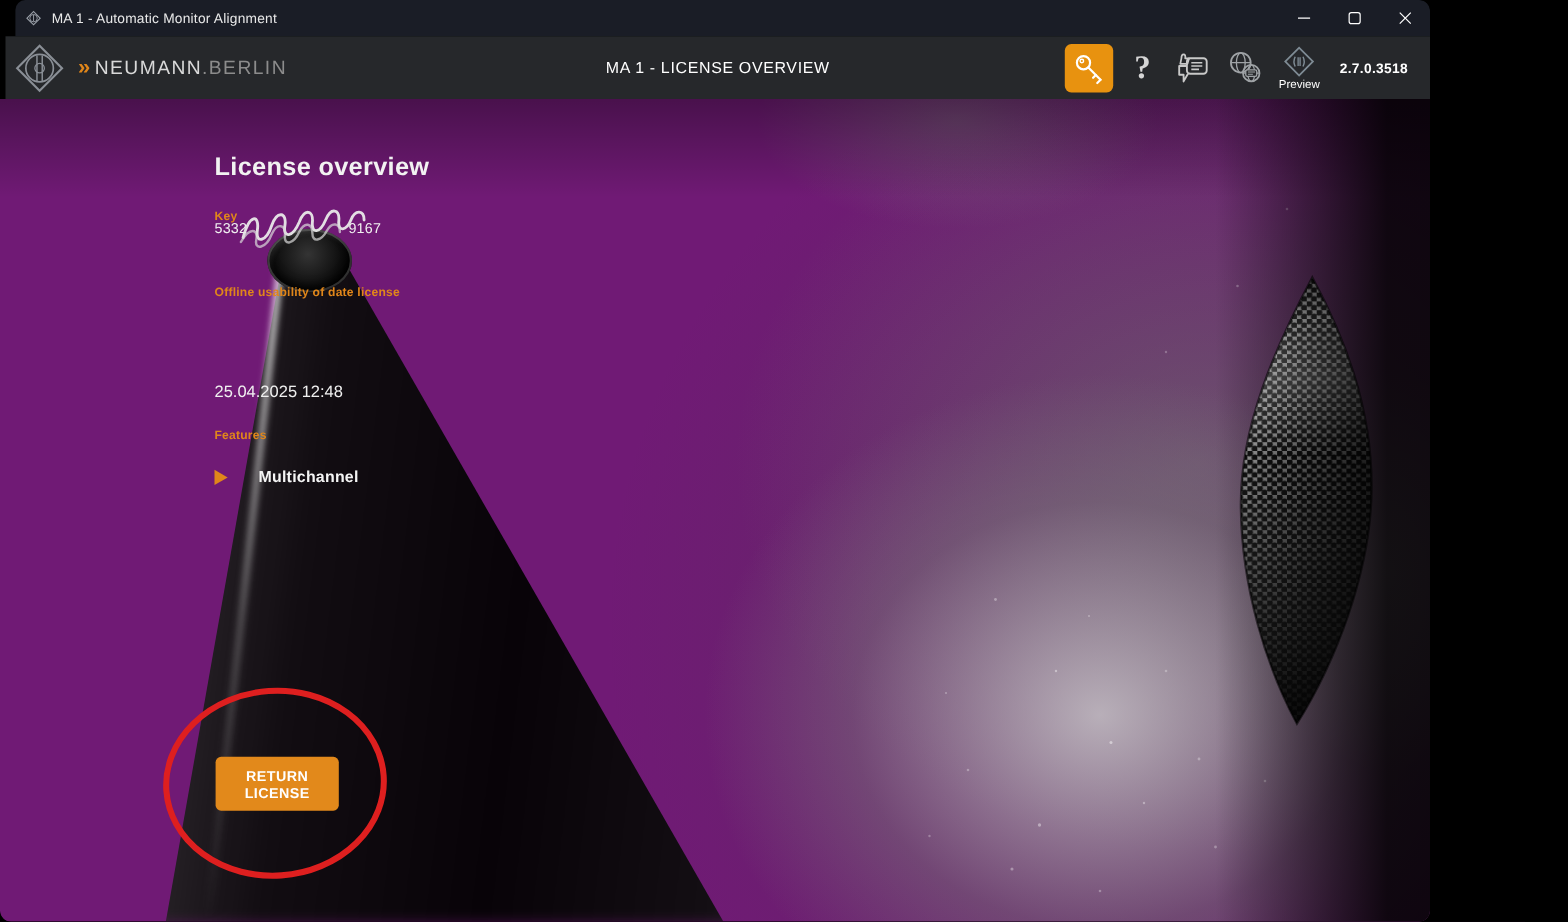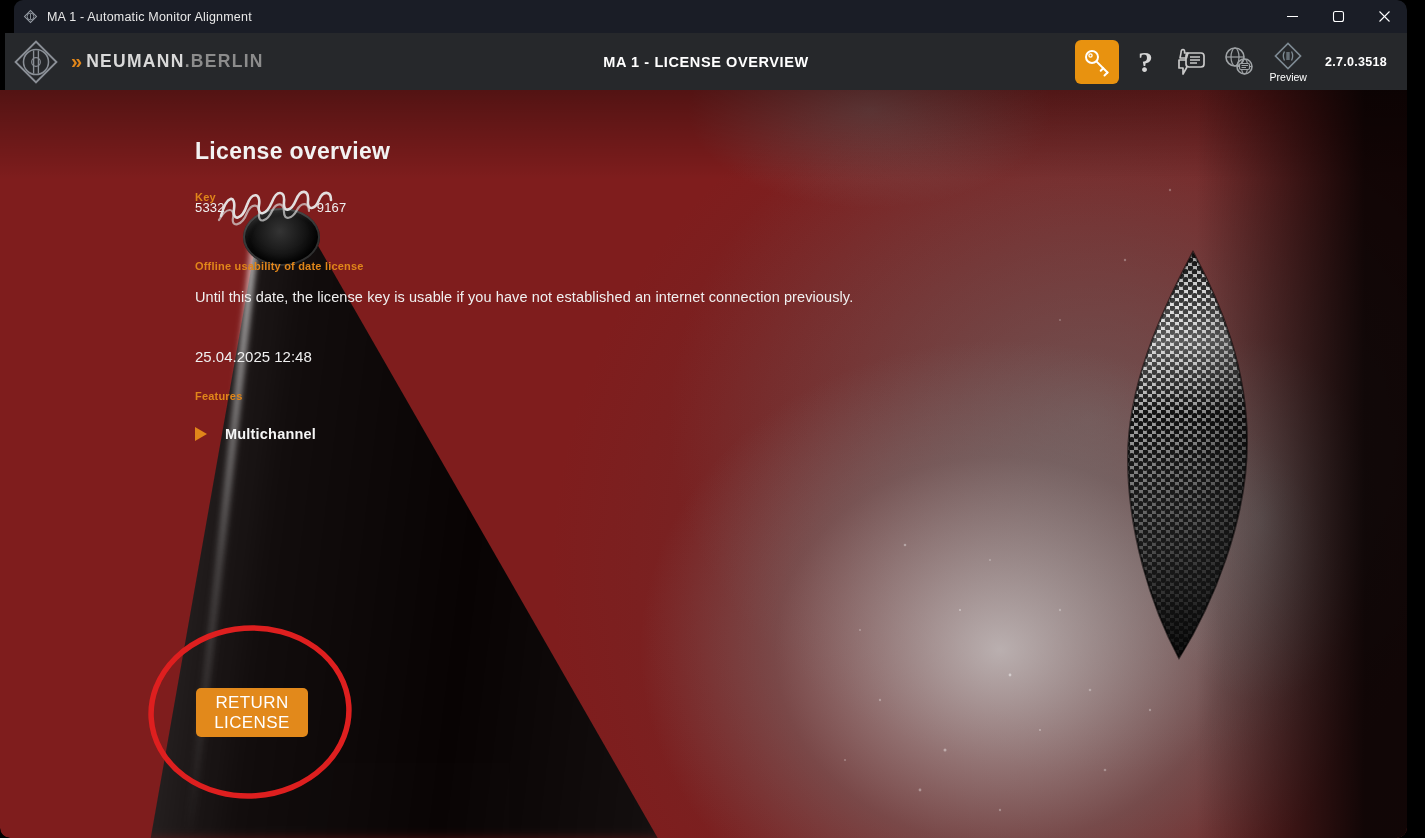--- a/index.html
+++ b/index.html
@@ -1,51 +1,51 @@
 <!DOCTYPE html>
 <html><head>
 <meta charset="utf-8">
 <style>
   * { margin:0; padding:0; box-sizing:border-box; }
   html,body { background:#000; width:1425px; height:838px; overflow:hidden; }
   body { font-family:"Liberation Sans", sans-serif; }
-  .screen { position:relative; width:1407px; height:838px; background:#000;
+  .screen { position:relative; width:1300px; height:838px; background:#000;
             border-radius:0 10px 10px 10px; overflow:hidden; }
 
   
   .titlebar { position:absolute; top:0; left:14px; right:0; height:33px;
               background:#1A1D26; border-radius:9px 9px 0 0;
               display:flex; align-items:center; padding-left:8px; gap:8px; }
   .tb-title { color:#E8E8E8; font-size:12.5px; letter-spacing:.2px; }
   .tb-controls { margin-left:auto; display:flex; height:100%; }
   .tb-btn { width:46px; height:33px; display:flex; align-items:center; justify-content:center;
             background:transparent; border:none; cursor:pointer; }
   .tb-btn svg { stroke:#fff; stroke-width:1.1; fill:none; }
 
   
   .header { position:absolute; top:33px; left:5px; right:0; height:57px;
             background:#26282B; display:flex; align-items:center; padding:0 12px 0 6px; }
   .brand { display:flex; align-items:center; }
   .brand-logo { width:50px; height:50px; }
   .brand-chev { color:#E0861A; font-size:20px; font-weight:bold; margin:0 6px 0 10px; letter-spacing:-2px; }
-  .brand-name { font-size:17.5px; font-weight:bold; letter-spacing:1.3px; color:#D9D9D9; }
+  .brand-name { font-size:17.5px; font-weight:normal; letter-spacing:1.3px; color:#D9D9D9; }
   .brand-suffix { color:#8C8C8C; }
   .header-title { position:absolute; left:50%; top:50%; transform:translate(-50%,-50%);
-                  color:#FFFFFF; font-size:14.5px; font-weight:bold; letter-spacing:.6px; white-space:nowrap; }
+                  color:#FFFFFF; font-size:14.5px; font-weight:normal; letter-spacing:.6px; white-space:nowrap; }
   .header-actions { margin-left:auto; display:flex; align-items:center; gap:14px; }
   .icon-btn { background:transparent; border:none; cursor:pointer; display:flex; flex-direction:column;
               align-items:center; justify-content:center; padding:0; }
   .key-btn { width:44px; height:44px; background:#E8920F; border-radius:6px; }
   .help-glyph { color:#D5D5D5; font-size:30px; font-weight:bold; line-height:30px; width:26px; text-align:center;
                 font-family:"Liberation Serif", serif; }
   .preview-label { color:#FFFFFF; font-size:10.5px; margin-top:-1px;text-align:center; }
   .version { color:#FFFFFF; font-size:12.5px; font-weight:bold; letter-spacing:.3px; margin:0 8px 0 4px; }
 
   
-  .content { position:absolute; top:90px; left:0; right:0; bottom:0; background:#7f1d1d;
+  .content { position:absolute; top:90px; left:0; right:0; bottom:0; background:#701a75;
              overflow:hidden; border-radius:0 0 10px 10px; }
   .bg-layer { position:absolute; inset:0; pointer-events:none; }
   .bg-glow { background:
       radial-gradient(ellipse 500px 430px at 1000px 560px, rgba(205,205,205,.80), rgba(130,130,130,.38) 45%, rgba(0,0,0,0) 72%),
       radial-gradient(ellipse 620px 520px at 1090px 330px, rgba(120,120,120,.50), rgba(0,0,0,0) 68%),
       radial-gradient(ellipse 260px 140px at 870px 20px,  rgba(120,120,120,.45), rgba(0,0,0,0) 70%),
       radial-gradient(ellipse 160px 260px at 1262px 430px, rgba(165,165,165,.45), rgba(0,0,0,0) 70%),
       radial-gradient(ellipse 800px 760px at 1150px 480px, rgba(70,70,70,.50), rgba(0,0,0,0) 75%); }
   .bg-vignette { background:
       linear-gradient(to right, rgba(0,0,0,0) 85%, rgba(0,0,0,.85) 97%),
@@ -68,29 +68,29 @@
   .page-title { left:195px; top:48px; font-size:23px; font-weight:bold; letter-spacing:.3px; color:#F2F2F2; }
   .sec-label { left:195px; font-size:11px; font-weight:bold; color:#E0861A; letter-spacing:.2px; }
   .key-label { top:101px; }
   .key-value { left:195px; top:110px; font-size:13px; letter-spacing:.2px; display:flex; }
   .key-masked { display:inline-block; width:92px; position:relative; }
   .scribble-svg { position:absolute; left:-10px; top:-16px; pointer-events:none; }
   .offline-label { top:170px; }
   .offline-body { left:195px; top:197px; font-size:14.5px; line-height:21px; letter-spacing:.1px; }
   .offline-date { left:195px; top:258px; font-size:15px; }
   .features-label { top:300px; }
-  .feature-row { position:absolute; left:195px; top:336px; display:flex; align-items:center; gap:18px;
+  .feature-row { position:absolute; left:195px; top:336px; display:flex; align-items:center; gap:28px;
                  background:transparent; border:none; cursor:pointer; }
   .tri-icon { width:0; height:0; border-left:12px solid #E0861A;
               border-top:7.5px solid transparent; border-bottom:7.5px solid transparent; }
   .feature-name { color:#F5F5F5; font-size:14.5px; font-weight:bold; letter-spacing:.2px; }
   .return-btn { position:absolute; left:196px; top:598px; width:112px; height:49px;
                 background:#E2891B; border:none; border-radius:5px; cursor:pointer;
                 color:#FFFFFF; font-family:"Liberation Sans", sans-serif;
-                font-size:17px; font-weight:normal; letter-spacing:.4px; }
+                font-size:13px; font-weight:bold; letter-spacing:.4px; }
   .annotation-svg { position:absolute; left:138px; top:525px; pointer-events:none; }
 </style>
 </head>
 <body>
 
 <div class="screen">
 
   <div class="titlebar">
     <svg width="17" height="17" viewBox="0 0 20 20">
       <rect x="5" y="5" width="10" height="10" transform="rotate(45 10 10)" fill="none" stroke="#9aa0a8" stroke-width="1.2"></rect>
@@ -245,21 +245,21 @@
           <svg class="scribble-svg" width="135" height="48" viewBox="0 0 135 48">
           <path d="M6 32 c6 -22 15 -21 13 -7 c-2 13 8 11 13 -4 c5 -14 14 -12 12 0 c-2 12 7 11 13 -3 c5 -13 13 -11 12 0 c-1 11 7 10 12 -2 c5 -12 13 -10 12 1 c-1 10 7 9 11 -1 c4 -10 12 -9 12 0" fill="none" stroke="#E9E9E9" stroke-width="2.6" stroke-linecap="round" opacity="0.95"></path>
           <path d="M4 36 c8 -14 16 -12 14 -2 c-2 10 9 8 14 -5 c5 -11 13 -9 12 1 c-1 10 8 8 13 -3 c5 -10 12 -8 12 1 c0 9 8 7 13 -2 c5 -9 12 -7 12 1" fill="none" stroke="#DADADA" stroke-width="2.2" stroke-linecap="round" opacity="0.7"></path>
         </svg>
         </span>
         <span>9167</span>
     </div>
 
     <div class="fg sec-label offline-label">Offline usability of date license</div>
     <p class="fg offline-body">
-      <span>Until this date, the license key is usable if you have not established an internet connection previously.</span><br>
+      <br>
     </p>
     <div class="fg offline-date">25.04.2025 12:48</div>
 
     <div class="fg sec-label features-label">Features</div>
     <button class="feature-row">
       <span class="tri-icon"></span>
       <span class="feature-name">Multichannel</span>
     </button>
 
     <button class="return-btn">RETURN LICENSE</button>

